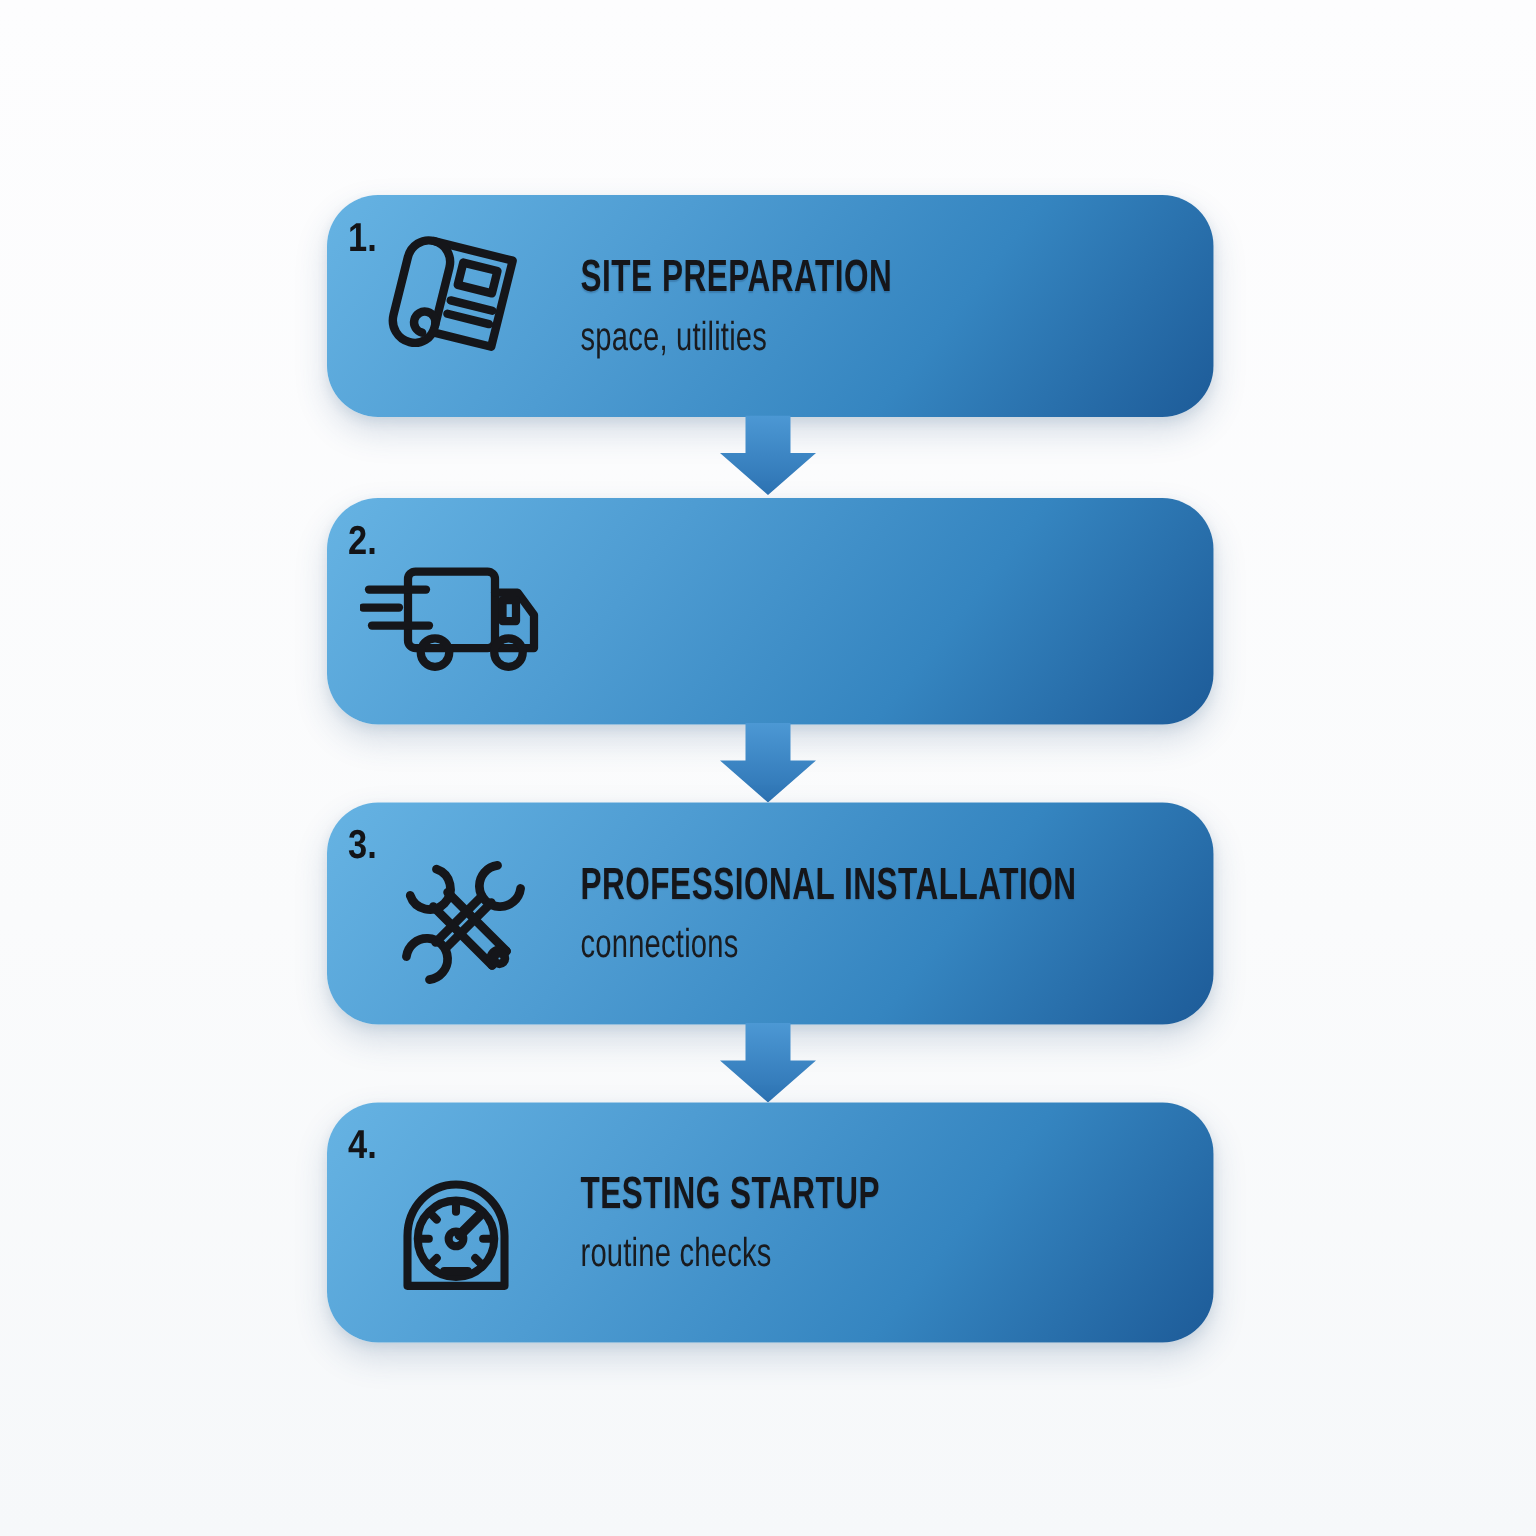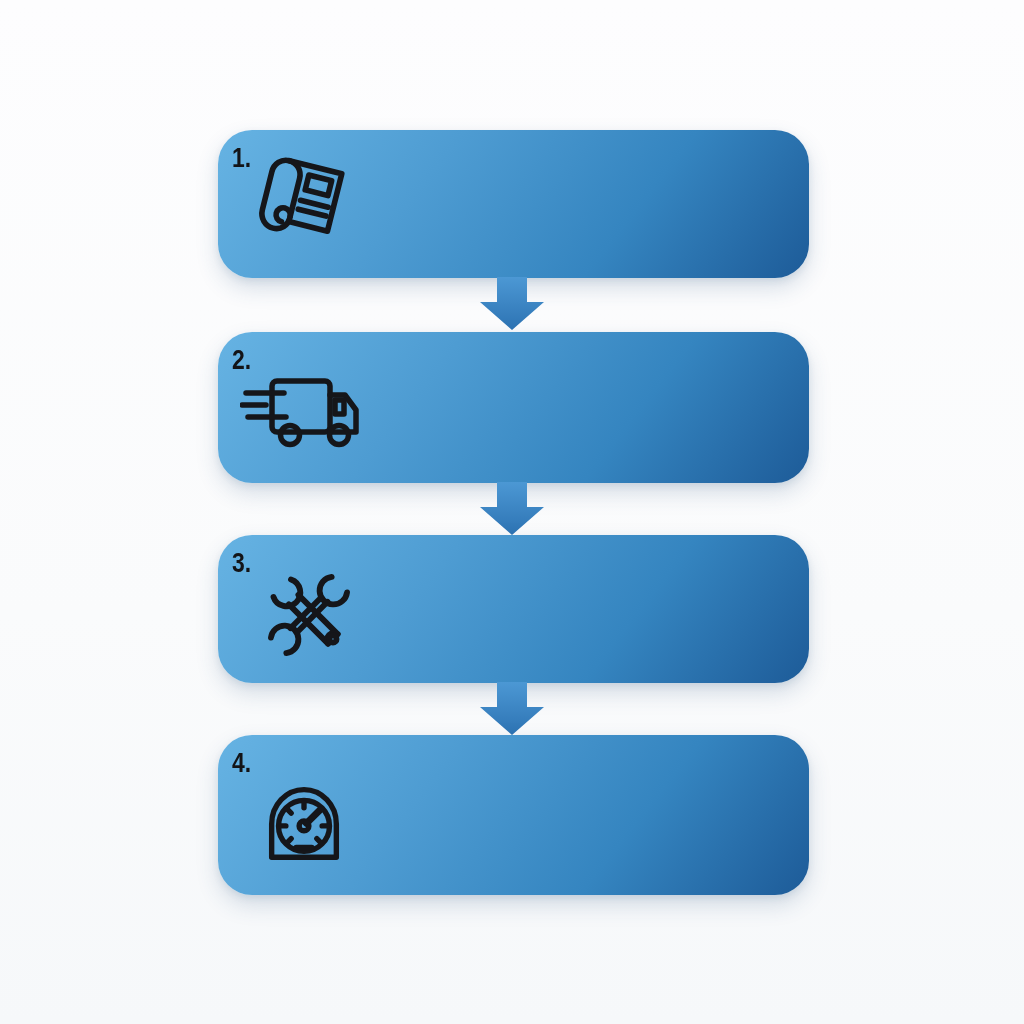--- a/index.html
+++ b/index.html
@@ -73,20 +73,24 @@
         <g transform="rotate(14 50 50)" fill="none" stroke="#15161a" stroke-width="5.5" stroke-linejoin="round" stroke-linecap="round">
           <path d="M31 13 H84 V71 H45"></path>
           <path d="M31 13 C23 13 17 19.5 17 27.5 V66 C17 74.5 23.5 81 31.5 81 C39.5 81 45 75 45 67.5 V27.5 C45 19.5 39 13 31 13 Z"></path>
           <path d="M45 66 a7 7 0 1 0 -7 7"></path>
           <rect x="53" y="22" width="23" height="15"></rect>
           <path d="M51 48 H79"></path>
           <path d="M51 57 H79"></path>
         </g>
       </svg>
     </div>
+    <div class="text-block">
+      <div class="step-title">SITE PREPARATION</div>
+      <div class="step-subtitle">space, utilities</div>
+    </div>
   </div>
 
   <div class="flow-arrow a1">
     <svg viewBox="0 0 64 53">
       <defs>
         <linearGradient id="ag1" x1="0" y1="0" x2="0" y2="1">
           <stop offset="0" stop-color="#4c98d4"></stop>
             <stop offset="1" stop-color="#2d73b3"></stop>
         </linearGradient>
       </defs>
@@ -136,20 +140,24 @@
           <path d="M61.5 33.5 L32.5 62.5"></path>
 
           <path d="M16.5 33 A13 13 0 1 0 33 16.5"></path>
           <path d="M31 40 L68 77"></path>
           <path d="M40 31 L77 68"></path>
           <path d="M68 77 A6.5 6.5 0 0 1 77 68"></path>
           <circle cx="72.6" cy="72.6" r="3.4"></circle>
         </g>
       </svg>
     </div>
+    <div class="text-block">
+      <div class="step-title">PROFESSIONAL INSTALLATION</div>
+      <div class="step-subtitle">connections</div>
+    </div>
   </div>
 
   <div class="flow-arrow a3">
     <svg viewBox="0 0 64 53">
       <defs>
         <linearGradient id="ag3" x1="0" y1="0" x2="0" y2="1">
           <stop offset="0" stop-color="#4c98d4"></stop>
             <stop offset="1" stop-color="#2d73b3"></stop>
         </linearGradient>
       </defs>
@@ -170,15 +178,19 @@
           <path d="M63.1 42.9 L66.6 39.4"></path>
           <path d="M68.5 56 H73.5"></path>
           <path d="M36.9 69.1 L33.4 72.6"></path>
           <path d="M63.1 69.1 L66.6 72.6"></path>
           <path d="M42 78 H58"></path>
           <path d="M52.5 53.5 L66 40" stroke-width="7"></path>
           <circle cx="50" cy="56" r="5"></circle>
         </g>
       </svg>
     </div>
+    <div class="text-block">
+      <div class="step-title">TESTING STARTUP</div>
+      <div class="step-subtitle">routine checks</div>
+    </div>
   </div>
 
 </div>
 
 </body></html>

